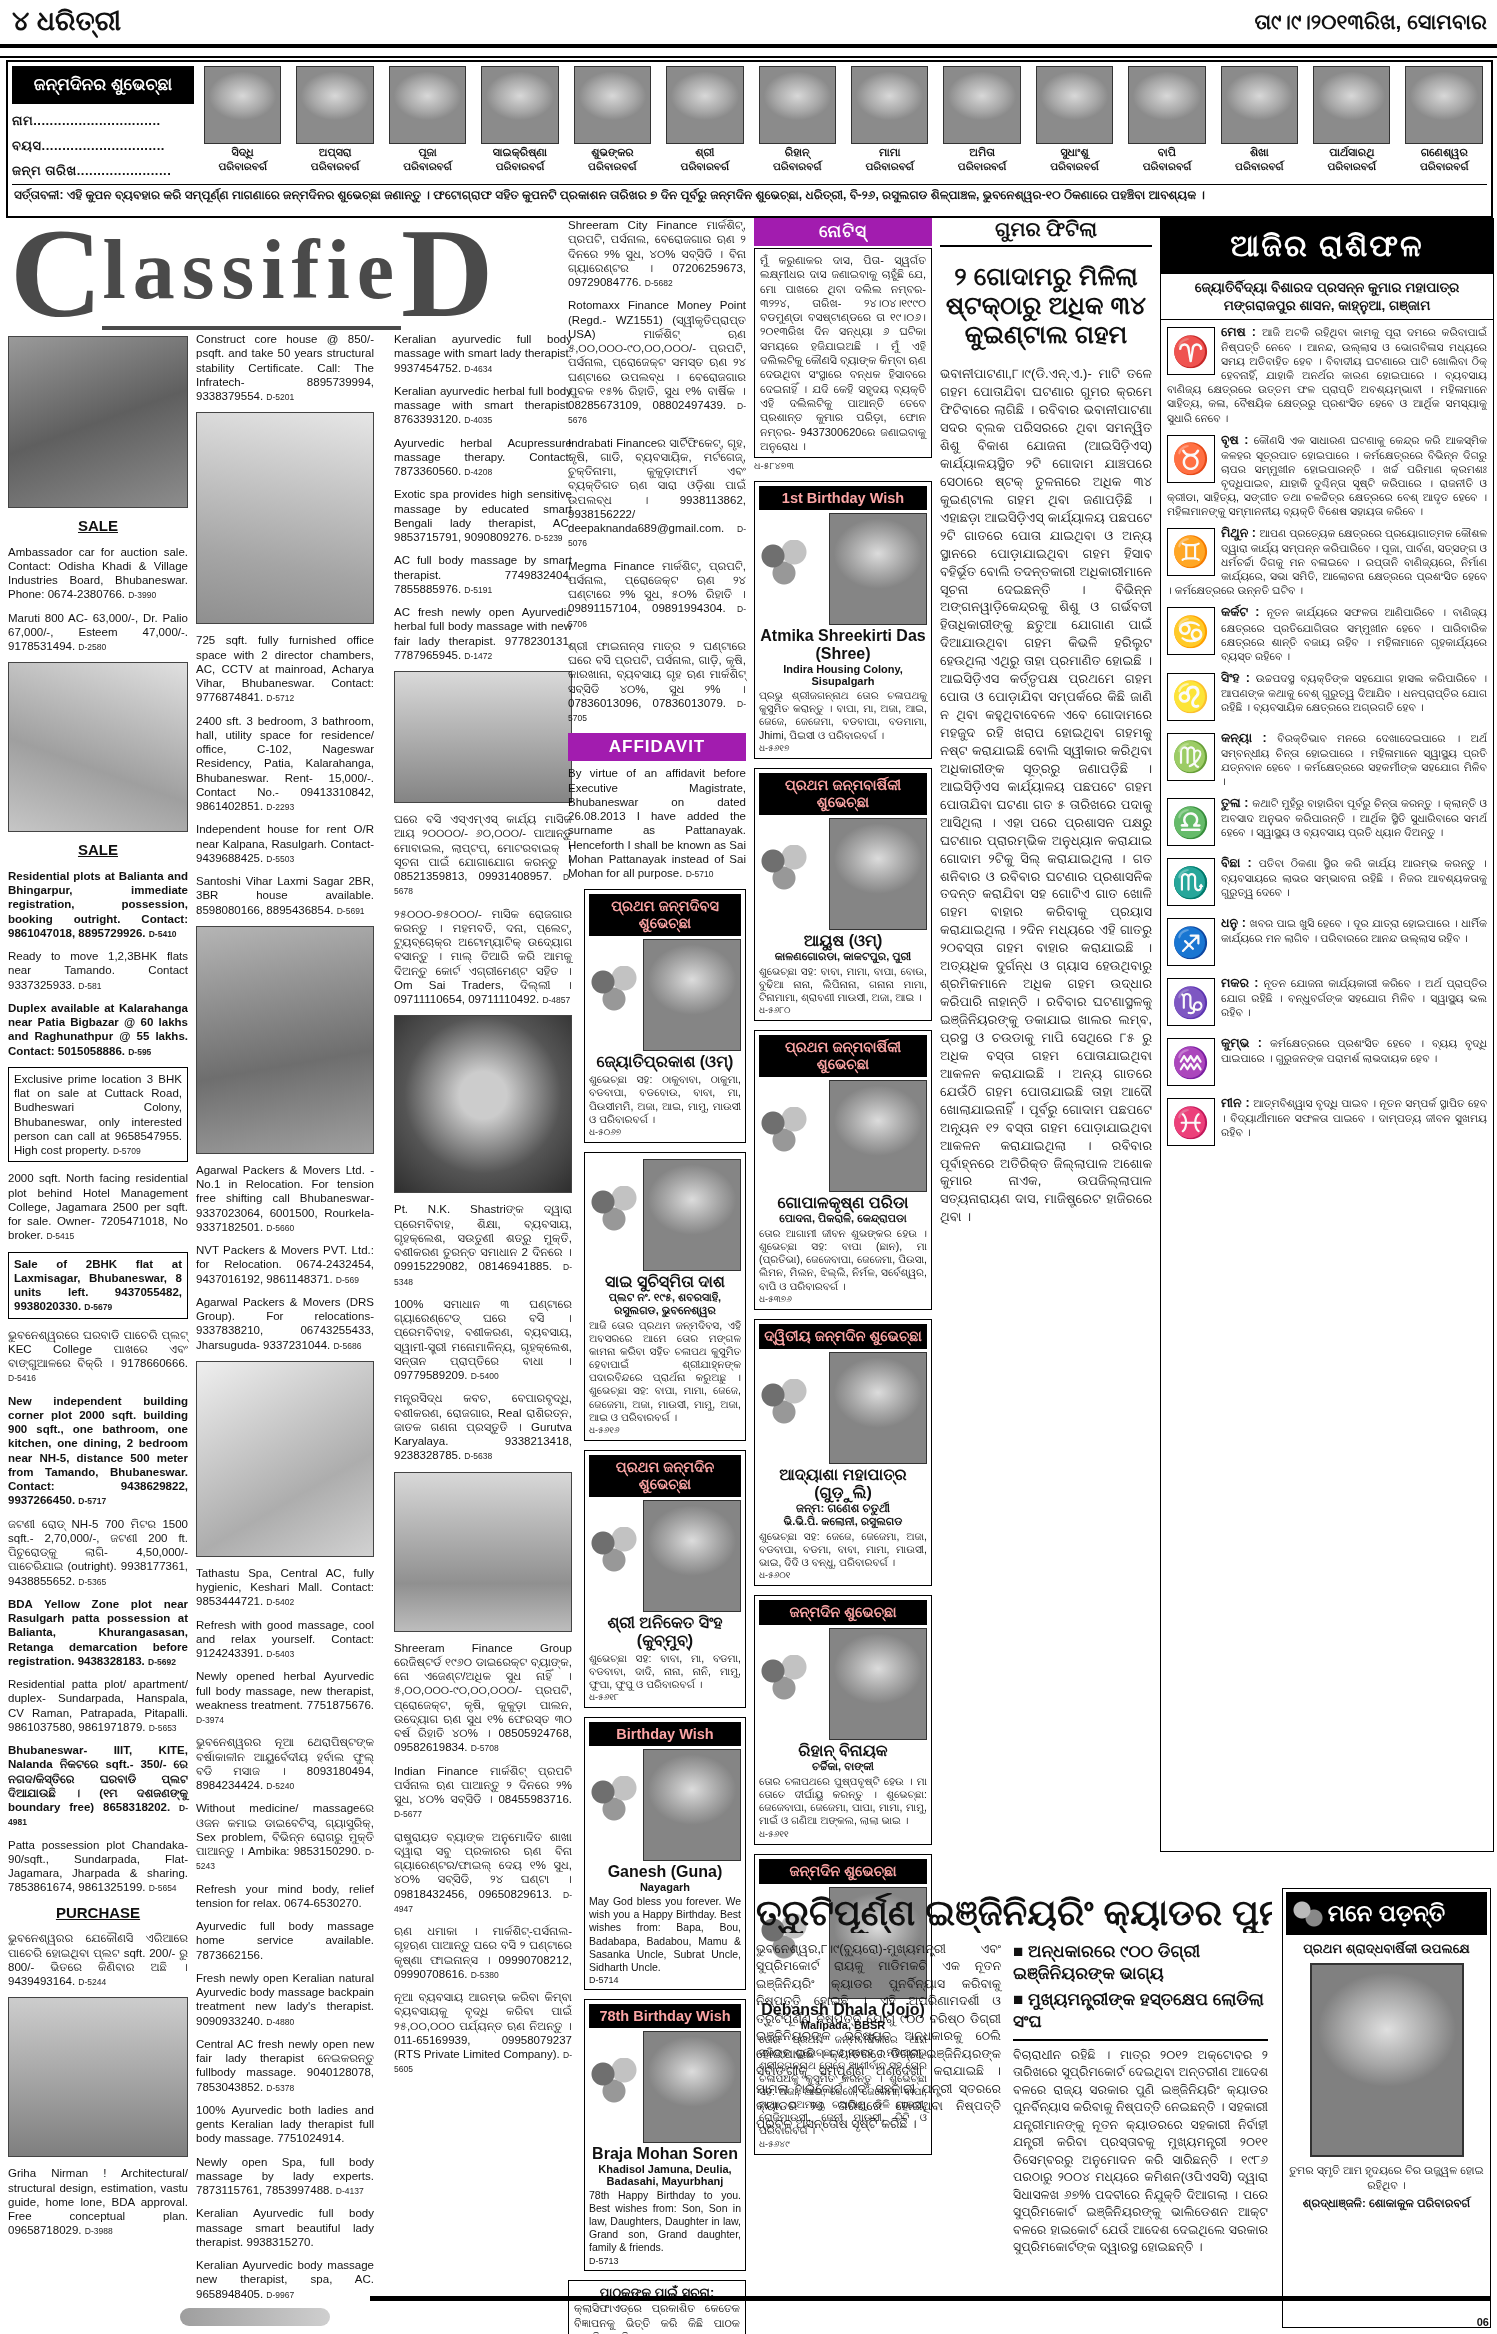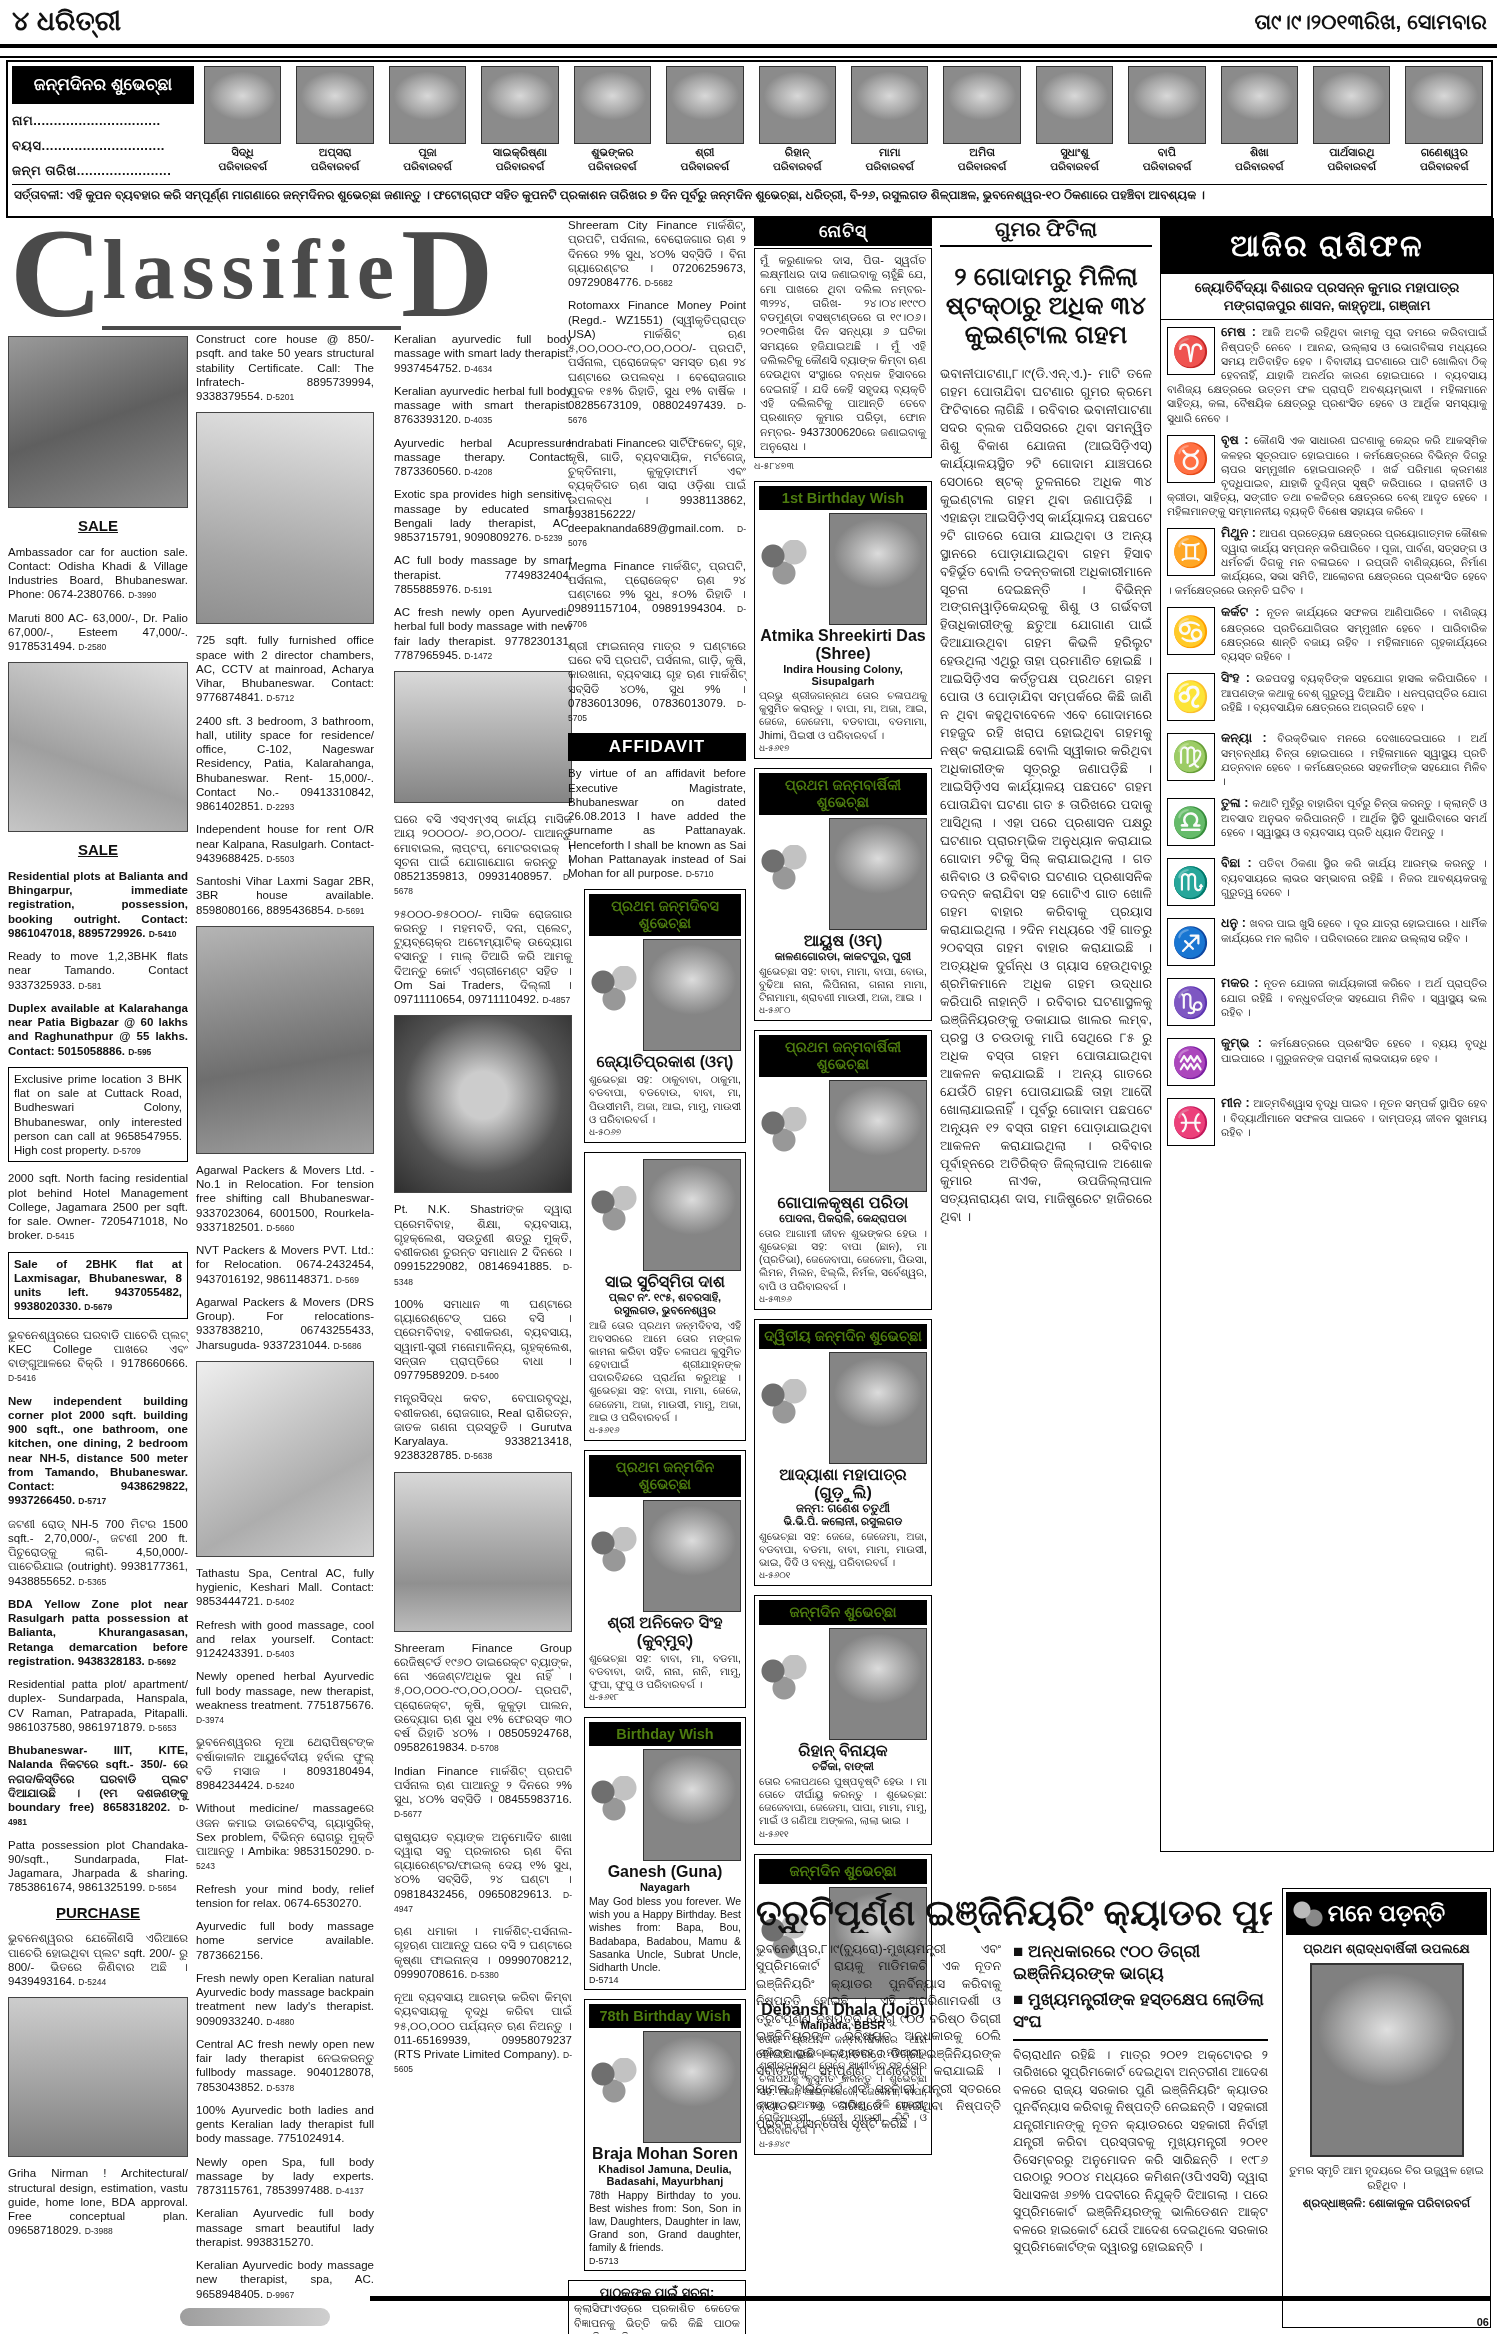--- a/index.html
+++ b/index.html
@@ -41,35 +41,35 @@
   .k-realestate{height:168px;background:linear-gradient(200deg,#e0e0e0,#9f9f9f 60%,#c6c6c6);}
   .k-construction{height:158px;background:linear-gradient(180deg,#cdcdcd,#7f7f7f);}
   .k-tolet{height:210px;background:linear-gradient(190deg,#e6e6e6,#a5a5a5 70%,#8f8f8f);}
   .k-packers{height:226px;background:linear-gradient(170deg,#b5b5b5,#6e6e6e 60%,#a0a0a0);}
   .k-healthcare{height:194px;background:linear-gradient(150deg,#efefef,#adadad 65%,#d2d2d2);}
   .k-business{height:130px;background:linear-gradient(180deg,#d9d9d9,#848484);}
   .k-astrology{height:176px;background:radial-gradient(circle at 50% 45%,#cccccc 18%,#555 60%,#2e2e2e);}
   .k-loan{height:158px;background:linear-gradient(180deg,#d8d8d8,#909090 70%,#bdbdbd);}
   
   .card{border:1.5px solid #000;padding:4px;}
-  .card-bar{background:#000;color:#4d7c0f;font-weight:bold;text-align:center;font-size:14.5px;padding:4px 2px;margin-bottom:3px;}
+  .card-bar{background:#000;color:#fca5a5;font-weight:bold;text-align:center;font-size:14.5px;padding:4px 2px;margin-bottom:3px;}
   .card-top{display:flex;align-items:center;justify-content:space-between;margin:2px 0;}
   .balloons{width:52px;height:58px;flex:none;background:
      radial-gradient(circle at 14px 16px,#6f6f6f 11px,transparent 12px),
      radial-gradient(circle at 35px 12px,#c2c2c2 12px,transparent 13px),
      radial-gradient(circle at 25px 33px,#989898 11px,transparent 12px);}
   .card-photo{width:96px;height:110px;border:1px solid #333;flex:none;
      background:radial-gradient(ellipse 46% 32% at 50% 36%,#dcdcdc,#a5a5a5 62%,#858585);}
   .card-name{font-weight:bold;font-size:16px;text-align:center;margin-top:2px;}
   .card-sub{font-weight:bold;font-size:11.5px;text-align:center;}
   .card-addr{font-weight:bold;font-size:11px;text-align:center;}
   .card-body{font-size:10.5px;line-height:1.25;text-align:justify;margin-top:2px;}
   .card-id{font-size:9px;text-align:left;margin-top:1px;}
   
-  .black-head{background:#000000;color:#fff;font-weight:bold;text-align:center;font-size:17px;padding:4px 0;letter-spacing:1px;}
+  .black-head{background:#a21caf;color:#fff;font-weight:bold;text-align:center;font-size:17px;padding:4px 0;letter-spacing:1px;}
   .notice-box{border:1.5px solid #000;padding:4px 5px;font-size:11px;line-height:1.3;text-align:justify;}
   .small-id{font-size:9.5px;margin-top:2px;}
   
   .kicker{font-weight:bold;font-size:20px;text-align:center;border-bottom:2px solid #000;padding-bottom:4px;margin-bottom:6px;}
   .headline1{font-weight:bold;font-size:25px;line-height:1.15;text-align:center;margin-bottom:8px;}
   .newsbody{font-size:13px;line-height:1.38;text-align:justify;}
   
   .horo{position:absolute;left:1160px;top:218px;width:332px;height:1632px;border:1px solid #000;overflow:hidden;}
   .horo-title{background:#000;color:#fff;font-weight:bold;font-size:30px;text-align:center;padding:10px 0;letter-spacing:2px;}
   .horo-byline{font-weight:bold;font-size:13.5px;text-align:center;line-height:1.3;border-bottom:1.5px solid #000;padding:5px 4px;}

